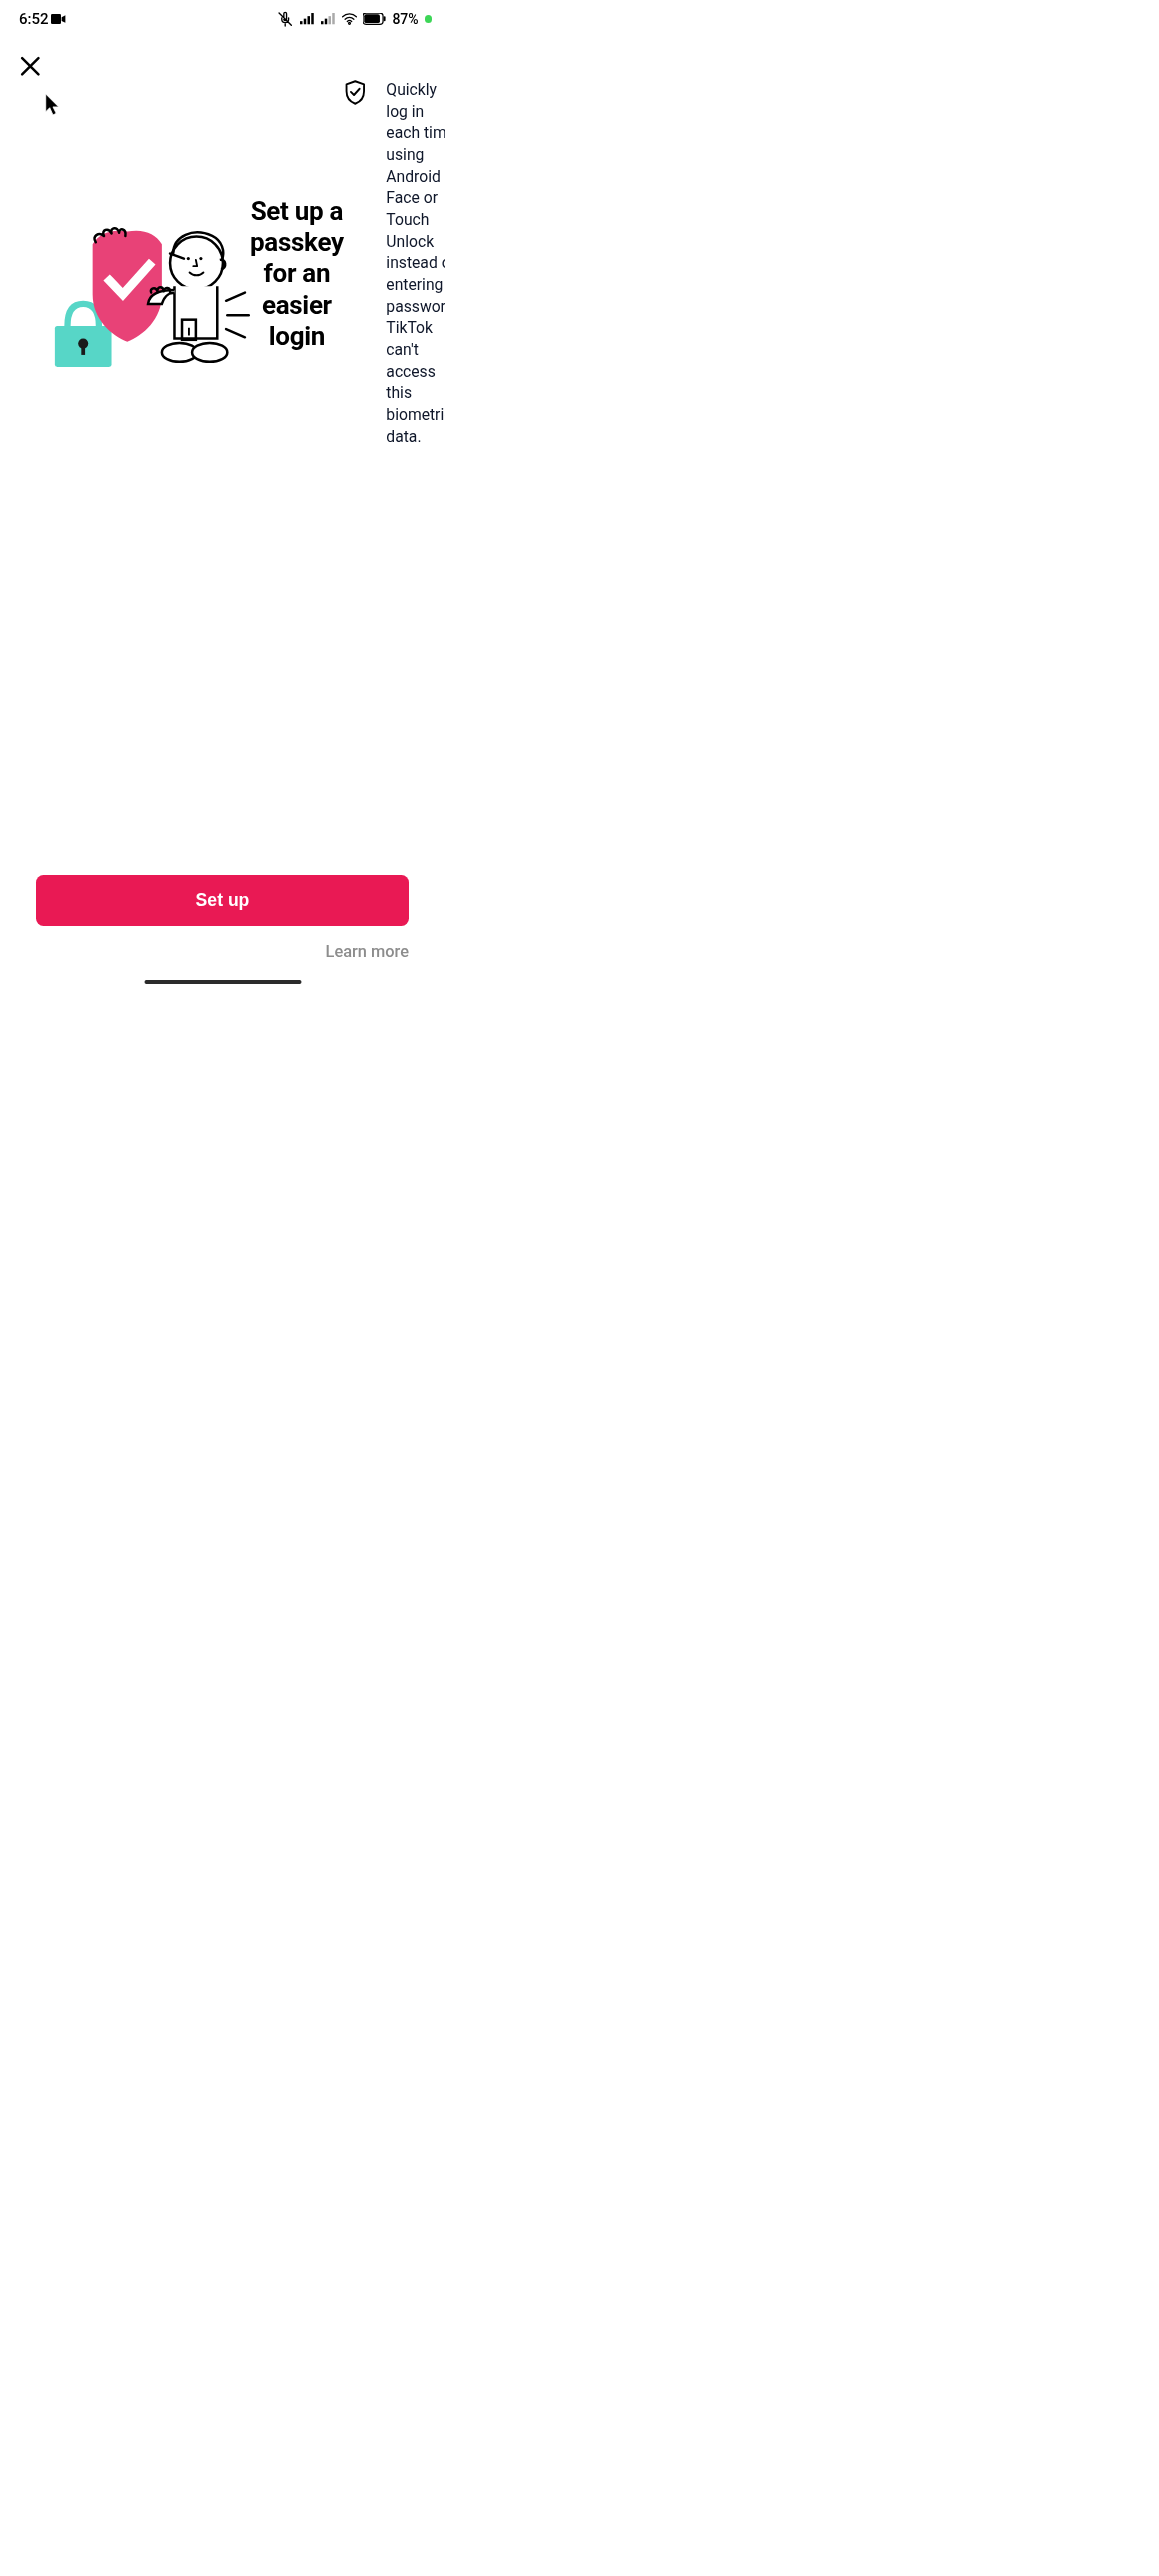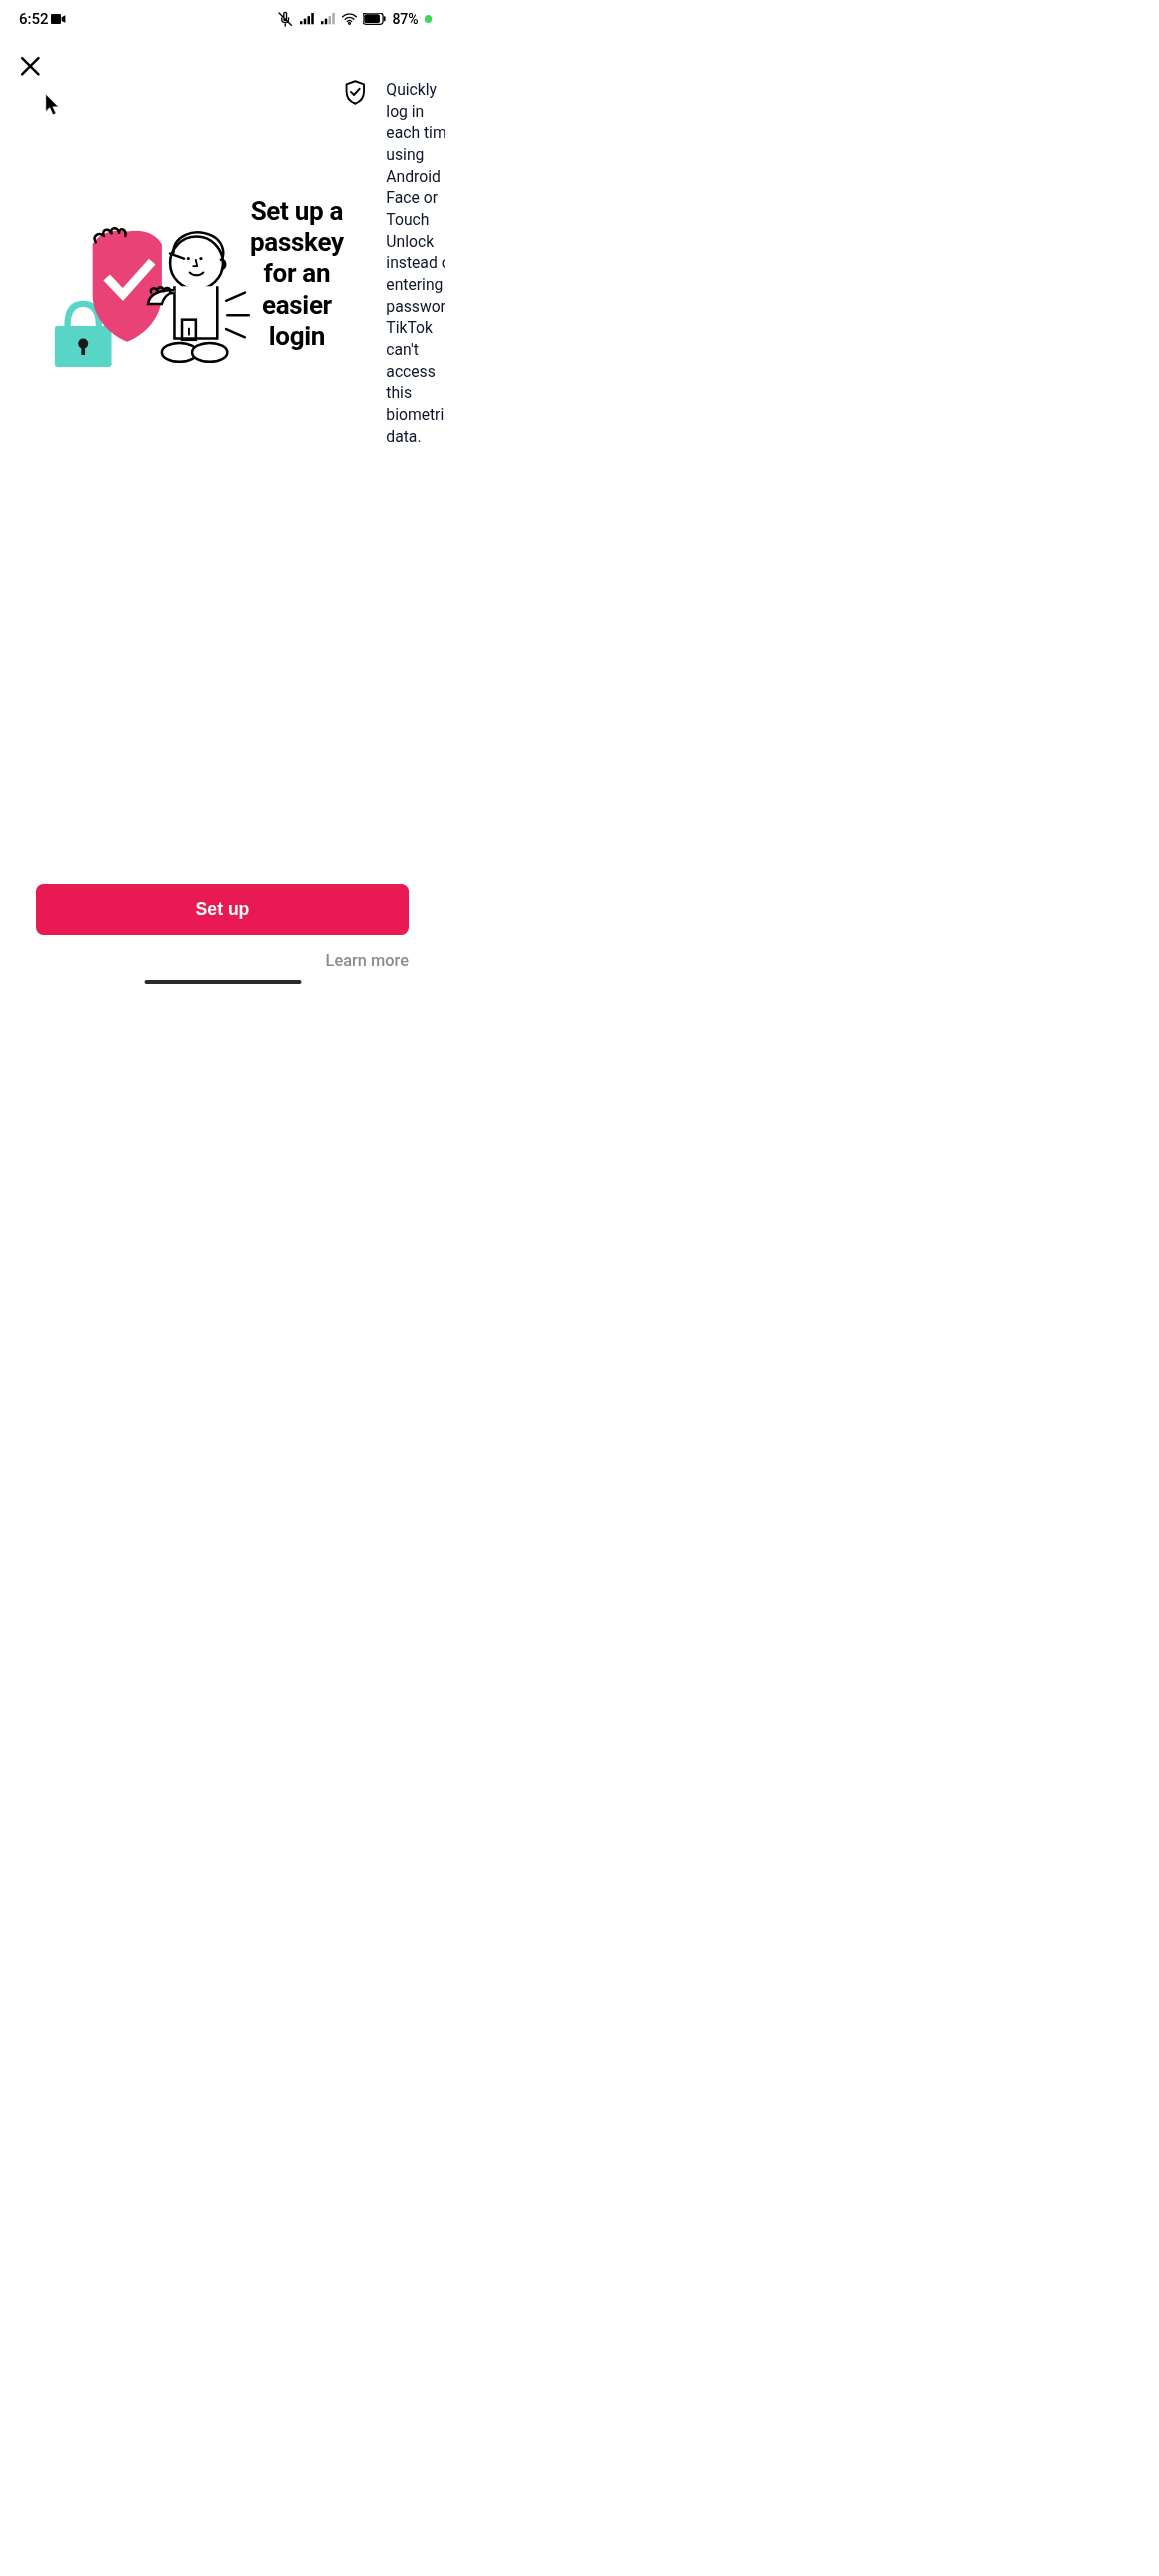--- a/index.html
+++ b/index.html
@@ -101,21 +101,21 @@
     padding-top: 1.3px;
   }
   .feature-text {
     font-size: 15.7px;
     line-height: 1.38;
     color: #0f172a;
     font-weight: 400;
   }
   .bottom-actions {
     position: absolute;
-    bottom: 19px;
+    bottom: 28px;
     left: 36px;
     right: 36px;
   }
   .setup-btn {
     width: 100%;
     background: #e91954;
     color: #fff;
     font-size: 17.6px;
     font-weight: 600;
     border: none;

